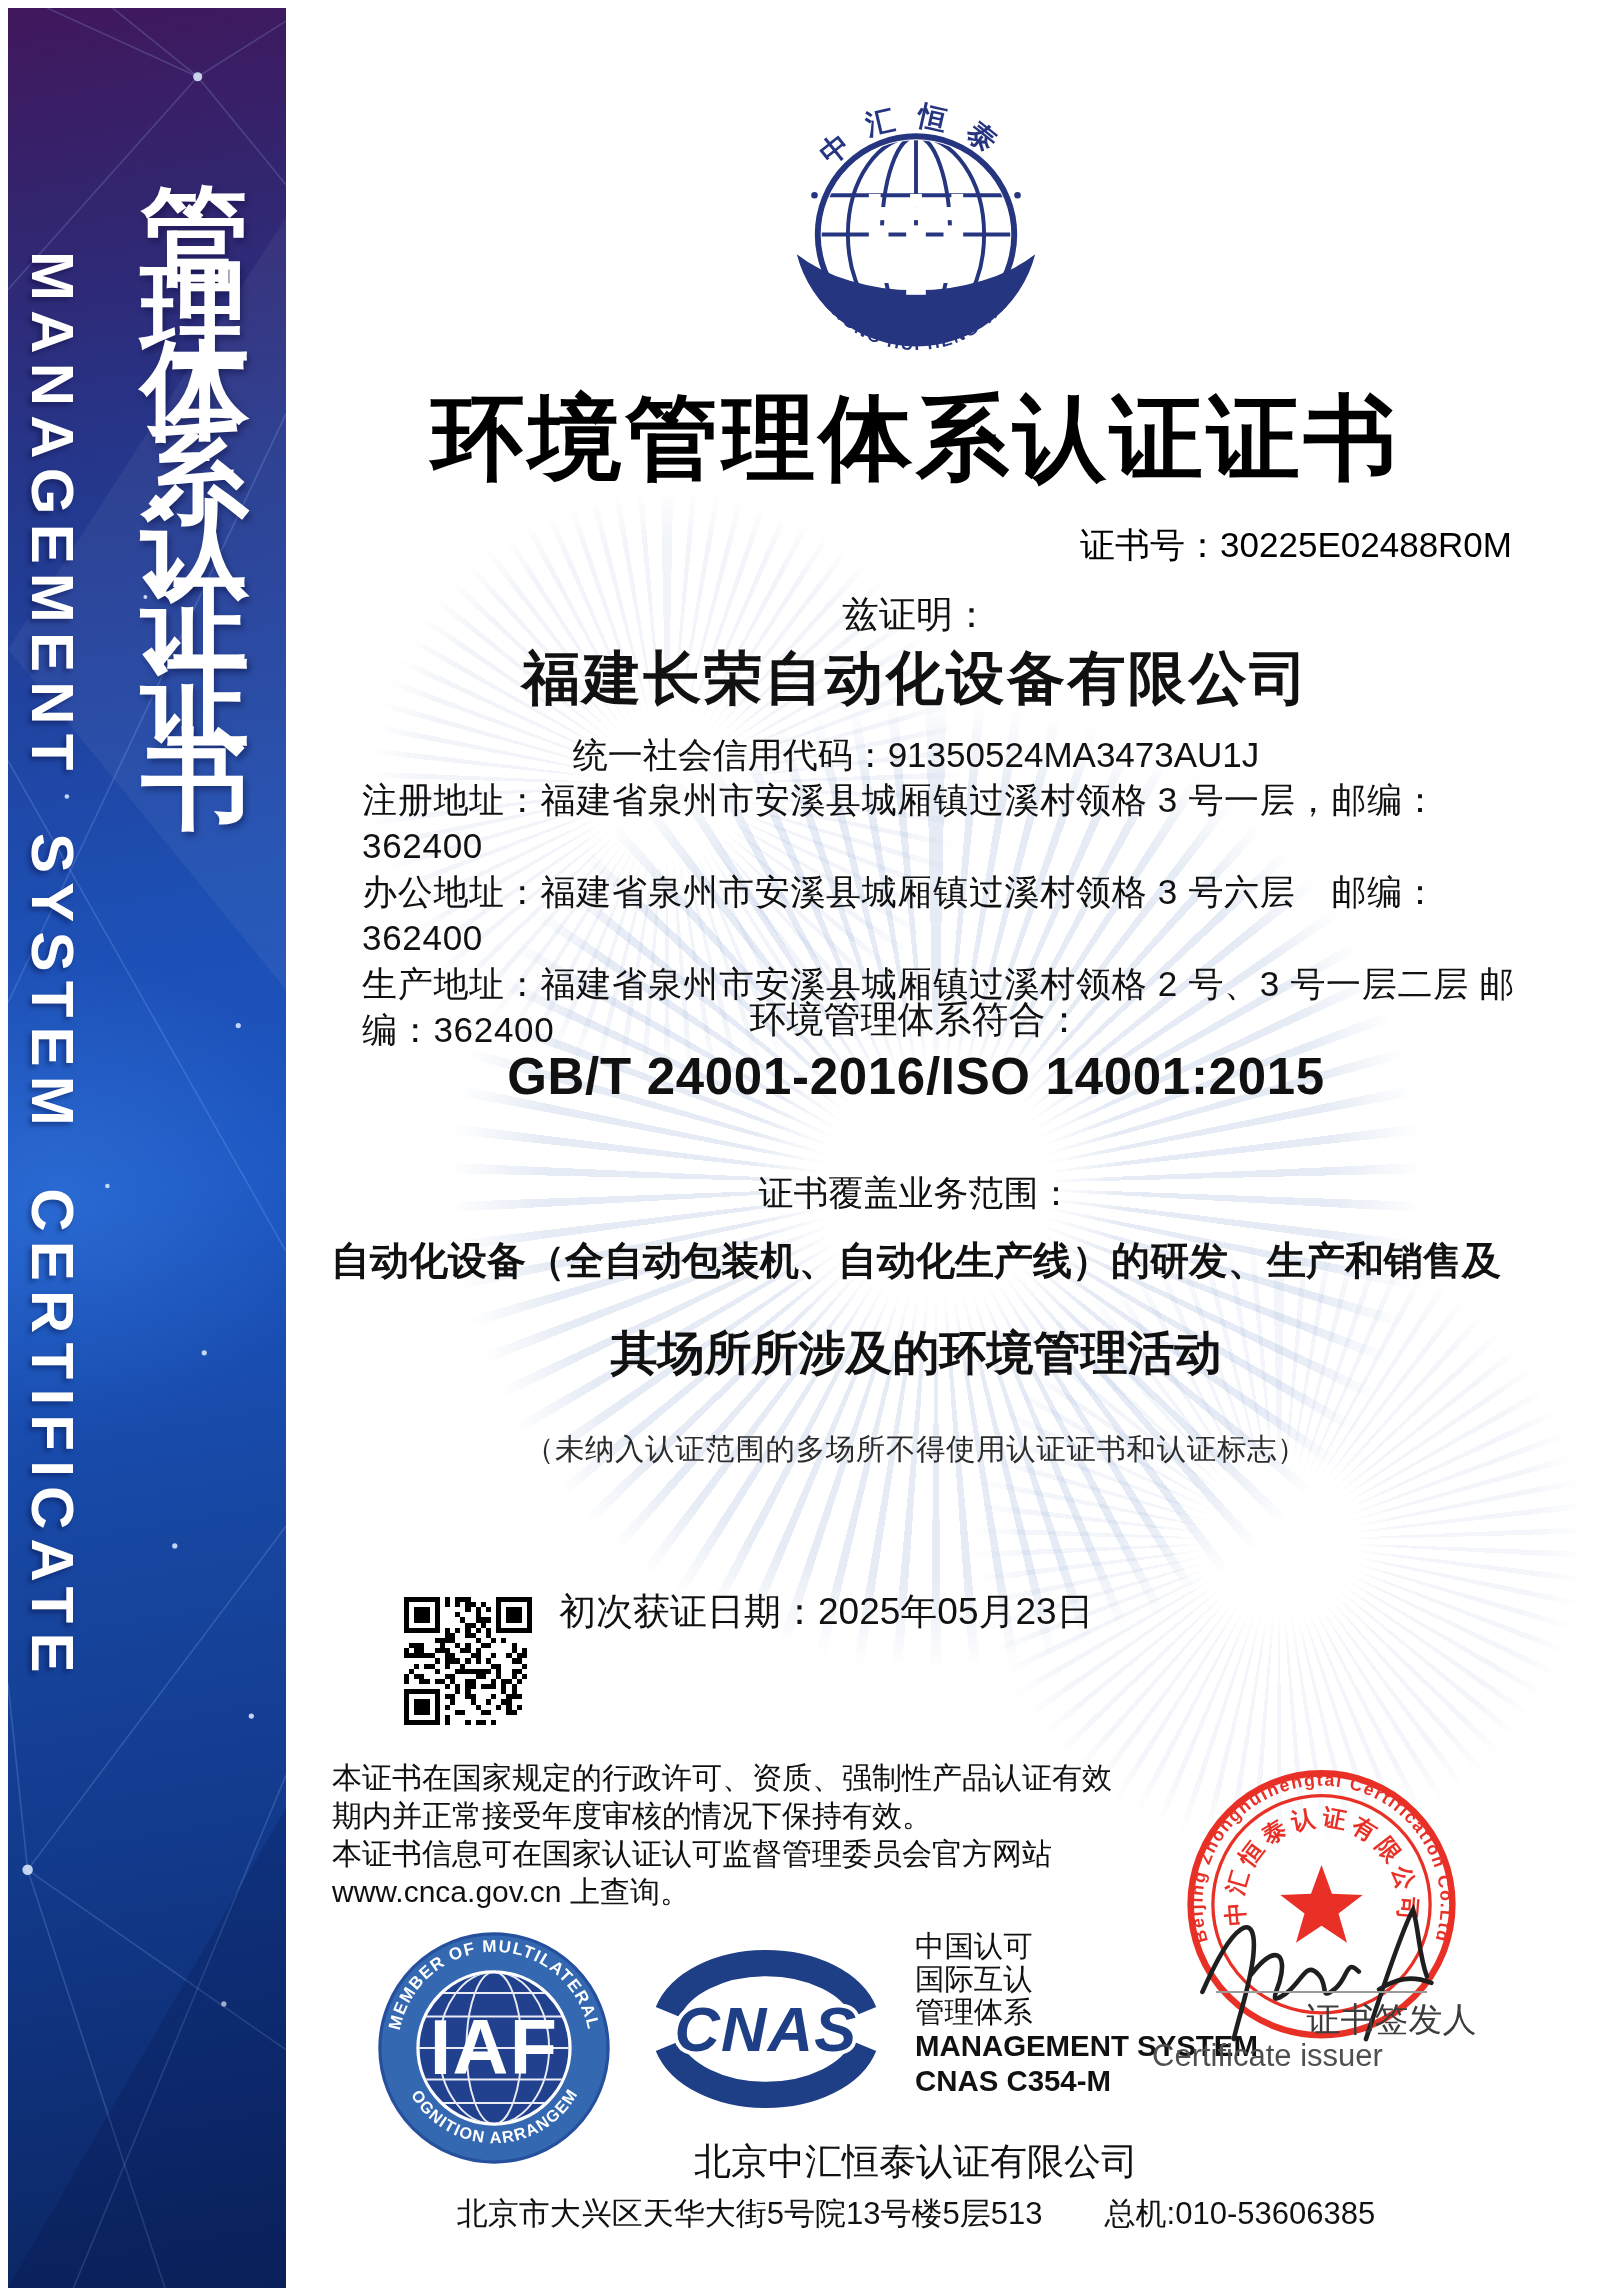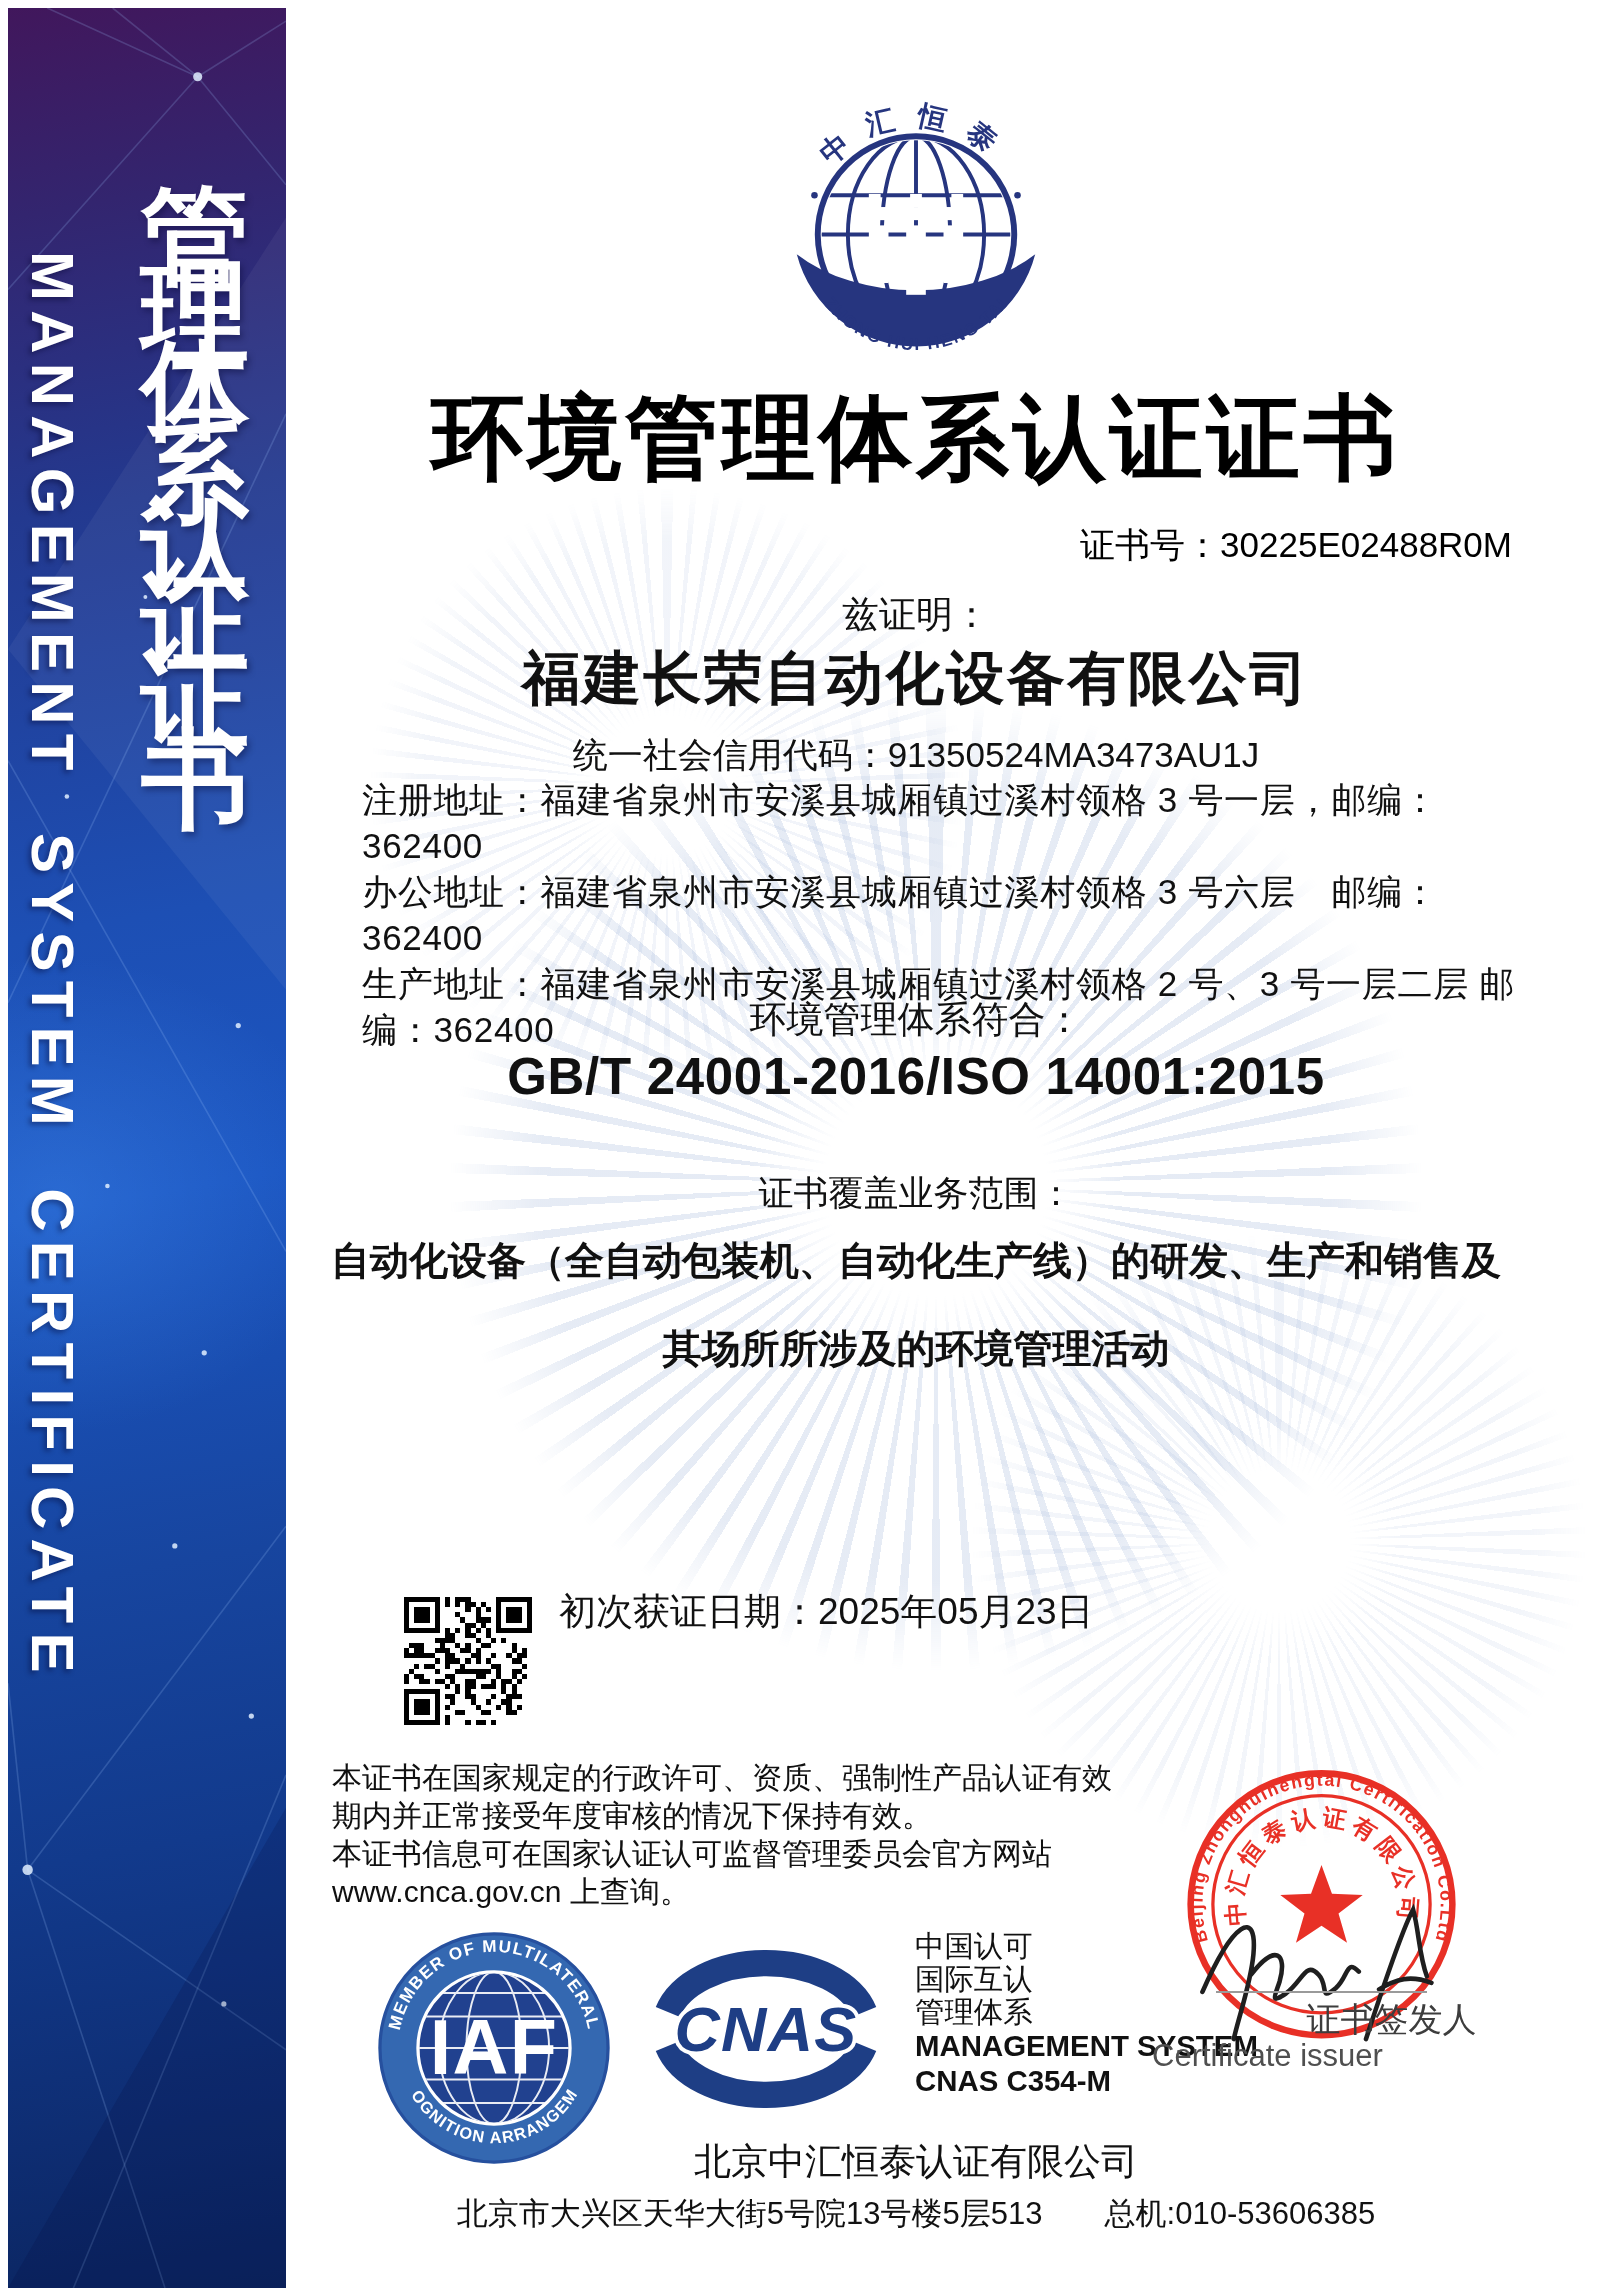--- a/index.html
+++ b/index.html
@@ -36,21 +36,21 @@
   .certno{top:522px;left:288px;width:1224px;text-align:right;font-size:35px;color:#000;}
   .certify{top:590px;font-size:37px;}
   .company{top:640px;font-size:58px;font-weight:700;letter-spacing:2.6px;}
   .credit{top:732px;font-size:35px;}
   .addresses{position:absolute;left:362px;top:777px;width:1184px;font-size:35px;line-height:46px;
              text-align:left;letter-spacing:0.7px;}
   .conform{top:995px;font-size:37px;}
   .standard{top:1047px;font-size:51px;font-weight:700;letter-spacing:0.7px;}
   .scope-label{top:1170px;font-size:35px;}
   .scope1{top:1234px;font-size:39px;font-weight:700;}
-  .scope2{top:1322px;font-size:39px;font-weight:700;}
+  .scope2{top:1322px;font-size:47px;font-weight:700;}
   .note{top:1430px;font-size:29.4px;color:#2c2c2c;letter-spacing:0.7px;}
   .dates{position:absolute;left:559px;top:1574px;font-size:37px;line-height:75px;white-space:nowrap;}
   .statement{position:absolute;left:332px;top:1759px;width:864px;font-size:30px;line-height:38px;
              text-align:left;color:#101010;}
   .accred{position:absolute;left:915px;top:1929px;text-align:left;}
   .accred .cnline{font-size:29.4px;line-height:33px;}
   .accred .enline{font-size:29.4px;line-height:35px;font-weight:700;}
   .issuer-line{position:absolute;left:1216px;top:1991px;width:211px;border-top:2px solid #9a9a9a;}
   .issuer-cn{position:absolute;left:1241px;top:1997px;width:301px;text-align:center;
              font-size:34px;color:#3d3d3d;font-weight:400;}
@@ -161,20 +161,21 @@
     <div>办公地址：福建省泉州市安溪县城厢镇过溪村领格 3 号六层　邮编：362400</div>
     <div>生产地址：福建省泉州市安溪县城厢镇过溪村领格 2 号、3 号一层二层 邮编：362400</div>
   </div>
 
   <div class="cblock conform">环境管理体系符合：</div>
   <div class="cblock standard">GB/T 24001-2016/ISO 14001:2015</div>
 
   <div class="cblock scope-label">证书覆盖业务范围：</div>
   <div class="cblock scope1">自动化设备（全自动包装机、自动化生产线）的研发、生产和销售及</div>
   <div class="cblock scope2">其场所所涉及的环境管理活动</div>
+  <div class="cblock note">（未纳入认证范围的多场所不得使用认证证书和认证标志）</div>
 
   <svg class="qr-svg" width="128" height="128" viewBox="0 0 25 25" shape-rendering="crispEdges">
       <rect x="0" y="0" width="1" height="1" fill="#000"></rect>
       <rect x="1" y="0" width="1" height="1" fill="#000"></rect>
       <rect x="2" y="0" width="1" height="1" fill="#000"></rect>
       <rect x="3" y="0" width="1" height="1" fill="#000"></rect>
       <rect x="4" y="0" width="1" height="1" fill="#000"></rect>
       <rect x="5" y="0" width="1" height="1" fill="#000"></rect>
       <rect x="6" y="0" width="1" height="1" fill="#000"></rect>
       <rect x="8" y="0" width="1" height="1" fill="#000"></rect>

